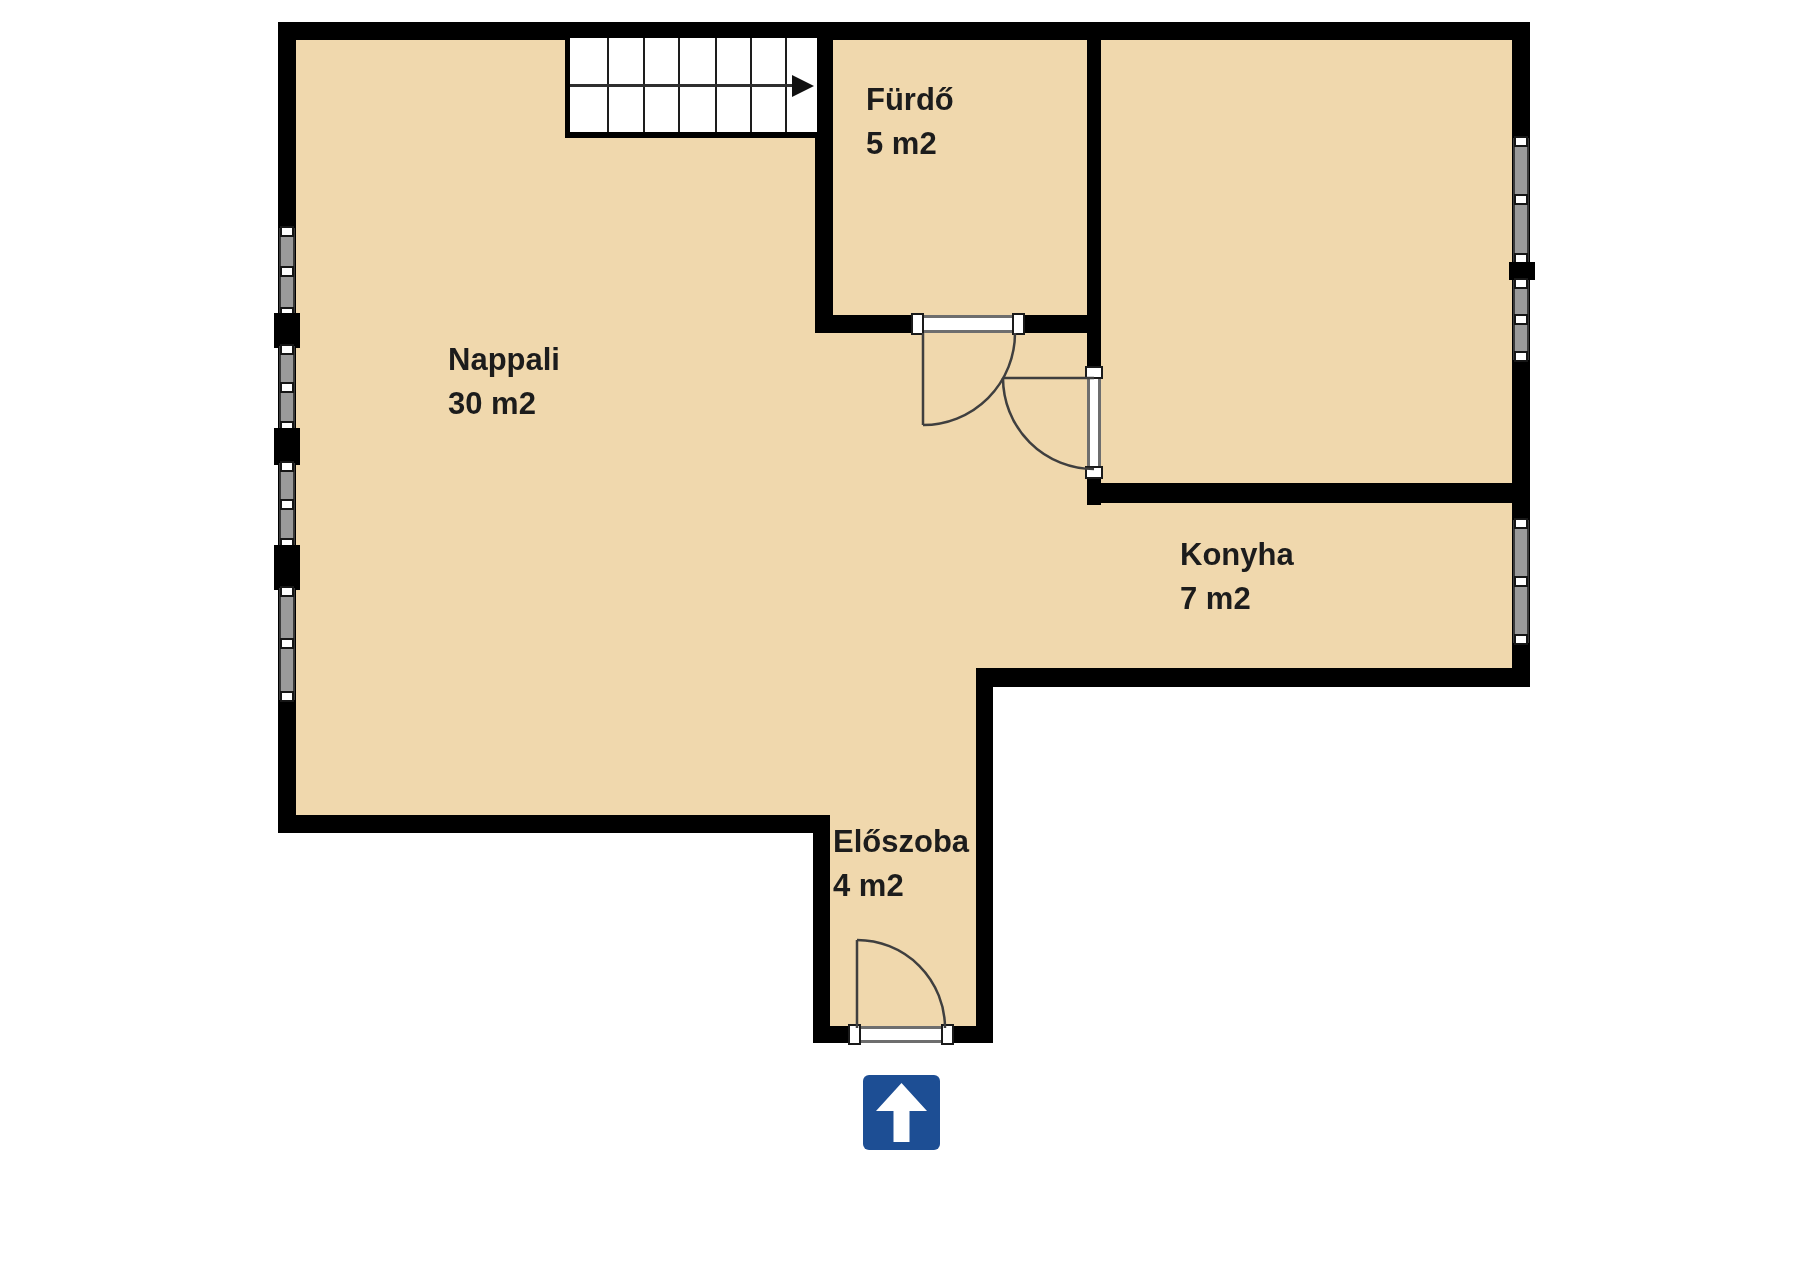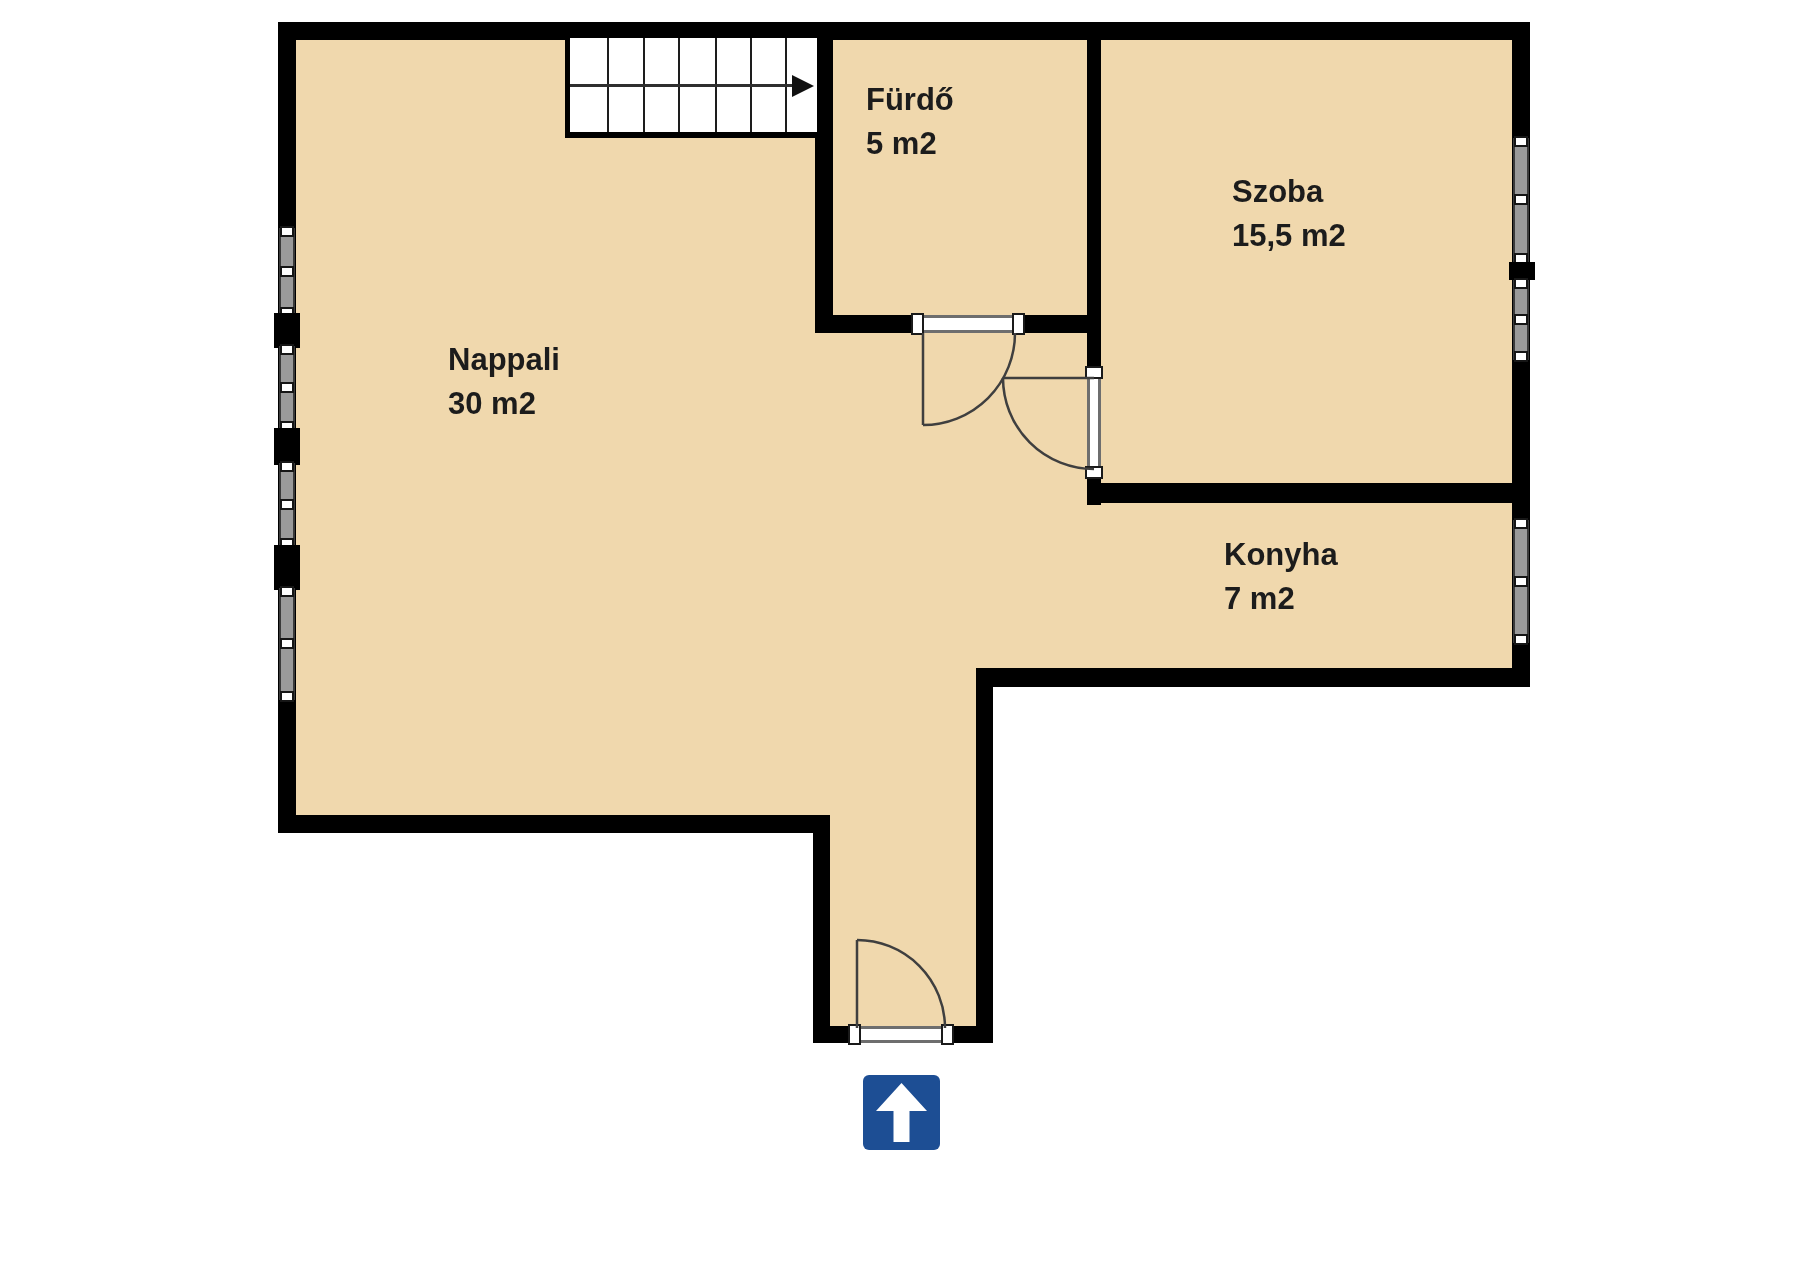--- a/index.html
+++ b/index.html
@@ -124,27 +124,27 @@
   </svg>
 
   <div class="room-label" style="left:448px;top:338px">
     <div>Nappali</div>
     <div>30 m2</div>
   </div>
   <div class="room-label" style="left:866px;top:78px">
     <div>Fürdő</div>
     <div>5 m2</div>
   </div>
-  <div class="room-label" style="left:1232px;top:170px">
-    <div>Szoba</div>
-    <div>15,5 m2</div>
-  </div>
-  <div class="room-label" style="left:1224px;top:533px">
+  <div class="room-label" style="left:1180px;top:533px">
     <div>Konyha</div>
     <div>7 m2</div>
+  </div>
+  <div class="room-label" style="left:833px;top:820px">
+    <div>Előszoba</div>
+    <div>4 m2</div>
   </div>
 
   <div class="sign" style="left:863px;top:1075px;width:77px;height:75px">
     <svg width="77" height="75" viewBox="0 0 77 75">
       <rect x="0" y="0" width="77" height="75" rx="6" fill="#1d4e94"></rect>
       <path d="M38.5 8 L64 36 L46.5 36 L46.5 67 L30.5 67 L30.5 36 L13 36 Z" fill="#ffffff"></path>
     </svg>
   </div>
 
 </div>

